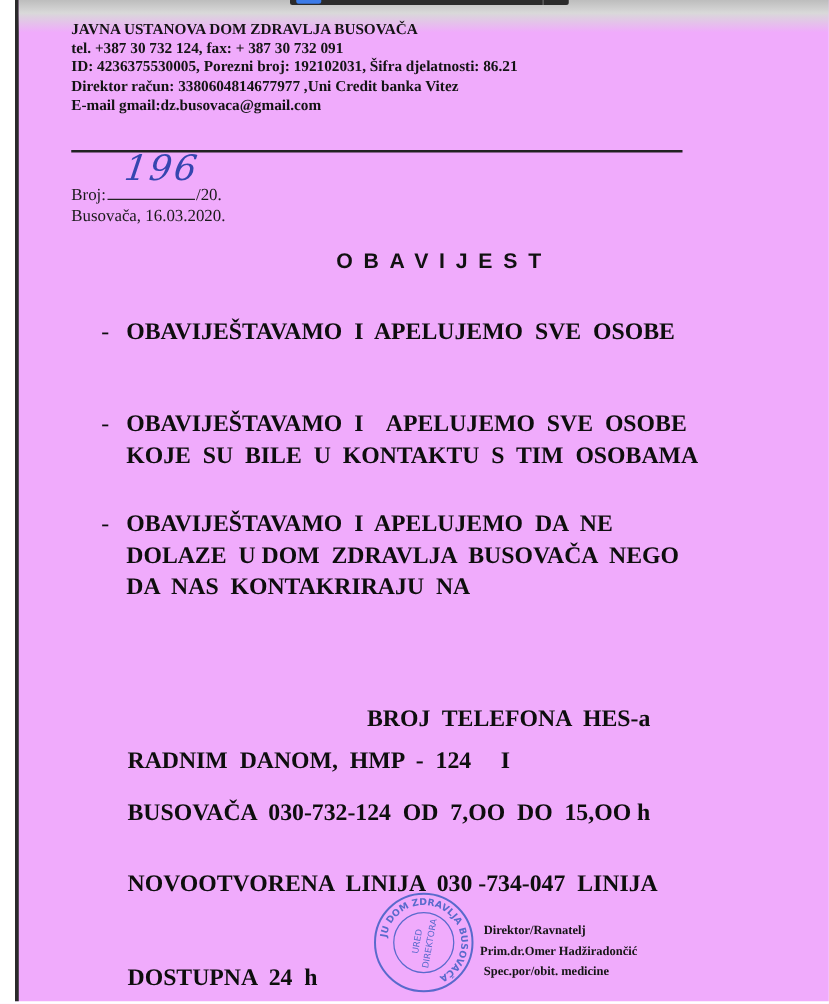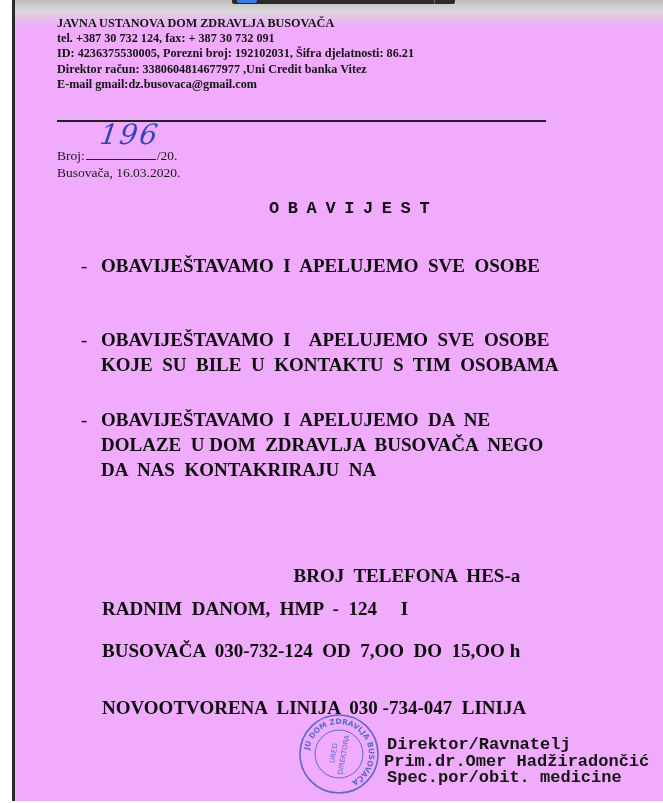--- a/index.html
+++ b/index.html
@@ -46,21 +46,21 @@
       border-bottom: 1px solid #222; vertical-align: baseline; margin: 0 1px;
     }
     .broj-num {
       position: absolute; left: 14px; top: -20px;
       font-family: "DejaVu Serif", serif; font-style: italic; font-size: 28px; color: #3646b0;
       letter-spacing: 2px; transform: skewX(-8deg);
     }
 
     .title {
       position: absolute; left: 254px; top: 199px;
-      font-family: Liberation Mono, monospace; font-weight: bold; font-size: 17px; letter-spacing: 8.6px; color: #111;
+      font-family: Liberation Sans, sans-serif; font-weight: bold; font-size: 17px; letter-spacing: 8.6px; color: #111;
     }
 
     .bullet {
       position: absolute; left: 66px; width: 590px;
       font-family: "Liberation Serif", serif; font-weight: bold; font-size: 19px; line-height: 25px; color: #0e0e0e;
     }
     .bullet .dash { position: absolute; left: 0; top: 0; width: 16px; font-weight: normal; }
     .bullet .txt { margin-left: 20px; white-space: pre; }
     .b1 { top: 253px; }
     .b2 { top: 327px; }
@@ -73,21 +73,21 @@
     .blk1 { top: 513px; text-align: right; }
     .blk2 { top: 596px; }
     .blk3 { top: 645px; }
 
     .stamp {
       position: absolute; left: 283px; top: 713px; width: 82px; height: 82px;
     }
 
     .signoff {
       position: absolute; left: 372px; top: 737px;
-      font-family: Liberation Mono, monospace; font-weight: bold; font-size: 17px; line-height: 16.5px; color: #151515;
+      font-family: Liberation Serif, serif; font-weight: bold; font-size: 10px; line-height: 16.5px; color: #151515;
     }
     .signoff div { white-space: nowrap; }
     .signoff .l1 { padding-left: 0; }
     .signoff .l2 { margin-left: -3px; }
     .signoff .l3 { margin-left: 0; }
   </style>
 </head>
 <body>
 
 <div class="page">
@@ -133,20 +133,21 @@
     <div class="txt">DA  NAS  KONTAKRIRAJU  NA</div>
   </div>
 
   <div class="block blk1">
     <div>BROJ  TELEFONA  HES-a</div>
     <div>BUSOVAČA  030-732-124  OD  7,OO  DO  15,OO h</div>
   </div>
   <div class="block blk2">RADNIM  DANOM,  HMP  -  124     I</div>
   <div class="block blk3">
     <div>NOVOOTVORENA  LINIJA  030 -734-047  LINIJA</div>
+    <div>DOSTUPNA  24  h</div>
   </div>
 
   <svg class="stamp" viewBox="0 0 82 82">
     <defs>
       <path id="ringPath" d="M 41,41 m -30,0 a 30,30 0 1,1 60,0 a 30,30 0 1,1 -60,0"></path>
     </defs>
     <g fill="none" stroke="#3f5fc4" opacity="0.85">
       <circle cx="41" cy="41" r="39" stroke-width="1.6"></circle>
       <circle cx="41" cy="41" r="24" stroke-width="1"></circle>
     </g>

